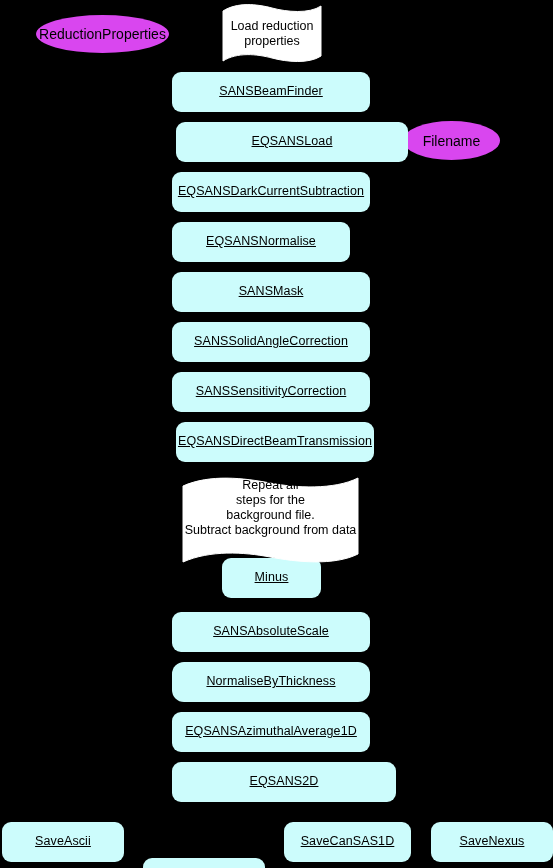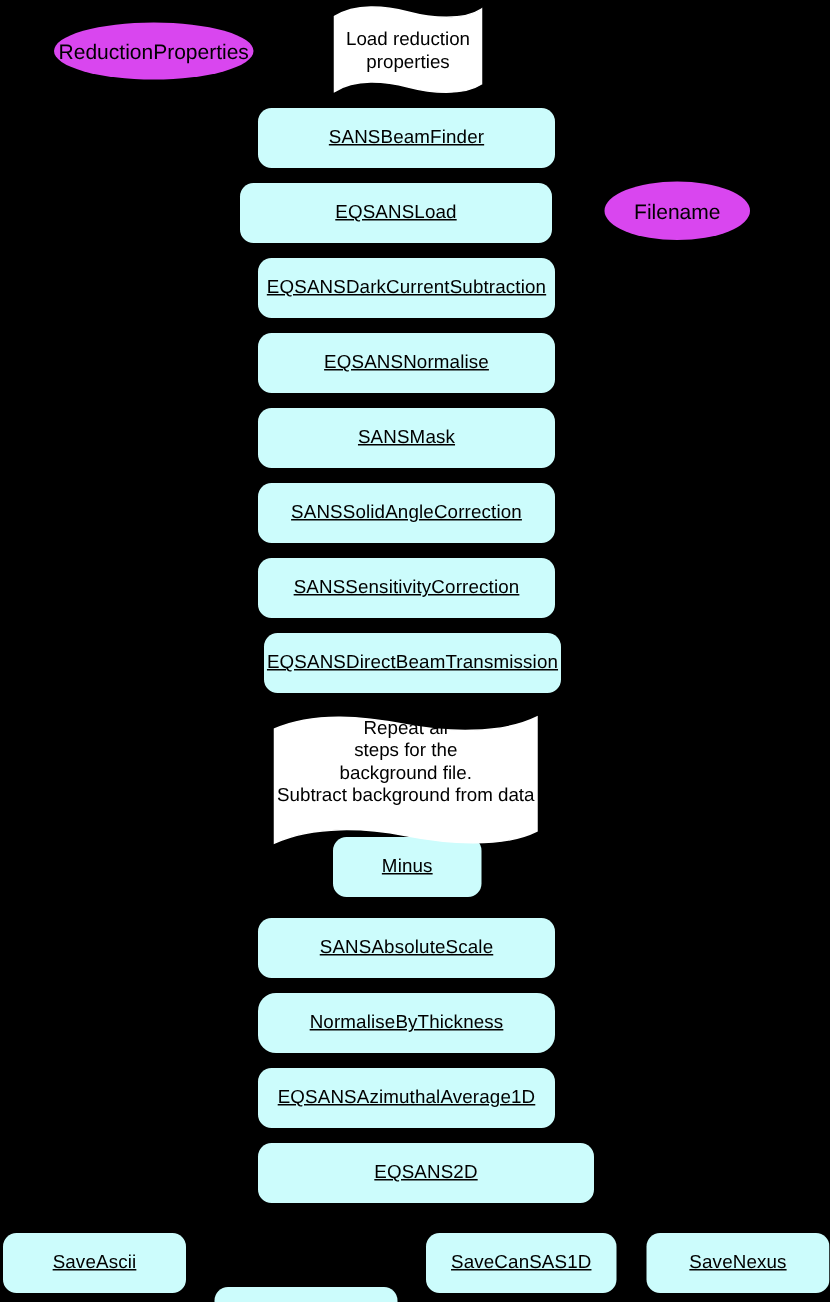--- a/index.html
+++ b/index.html
@@ -102,29 +102,29 @@
     <div class="note-text" style="top:12px; height:38px;">
       <span>Load reduction</span>
       <span>properties</span>
     </div>
   </div>
 
   <div class="node" style="left:172px; top:72px; width:198px; height:40px;">
     <span>SANSBeamFinder</span>
   </div>
 
-  <div class="node" style="left:160px; top:122px; width:208px; height:40px;justify-content:center;">
+  <div class="node" style="left:176px; top:122px; width:232px; height:40px;justify-content:center;">
     <span>EQSANSLoad</span>
   </div>
 
   <div class="node" style="left:172px; top:172px; width:198px; height:40px;">
     <span>EQSANSDarkCurrentSubtraction</span>
   </div>
 
-  <div class="node" style="left:172px; top:222px; width:198px; height:40px;">
+  <div class="node" style="left:172px; top:222px; width:178px; height:40px;">
     <span>EQSANSNormalise</span>
   </div>
 
   <div class="node" style="left:172px; top:272px; width:198px; height:40px;">
     <span>SANSMask</span>
   </div>
 
   <div class="node" style="left:172px; top:322px; width:198px; height:40px;">
     <span>SANSSolidAngleCorrection</span>
   </div>

